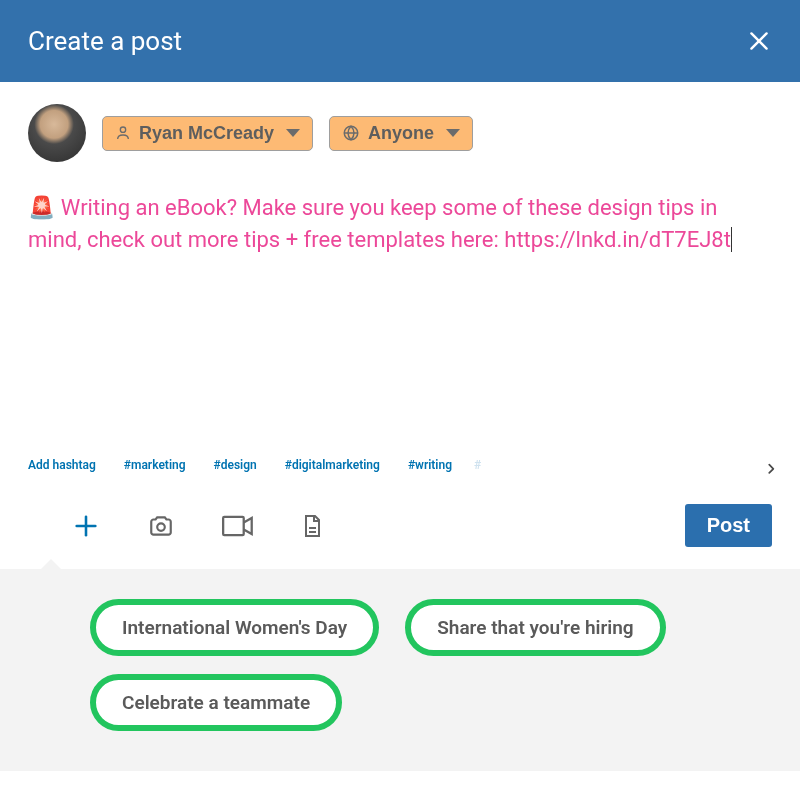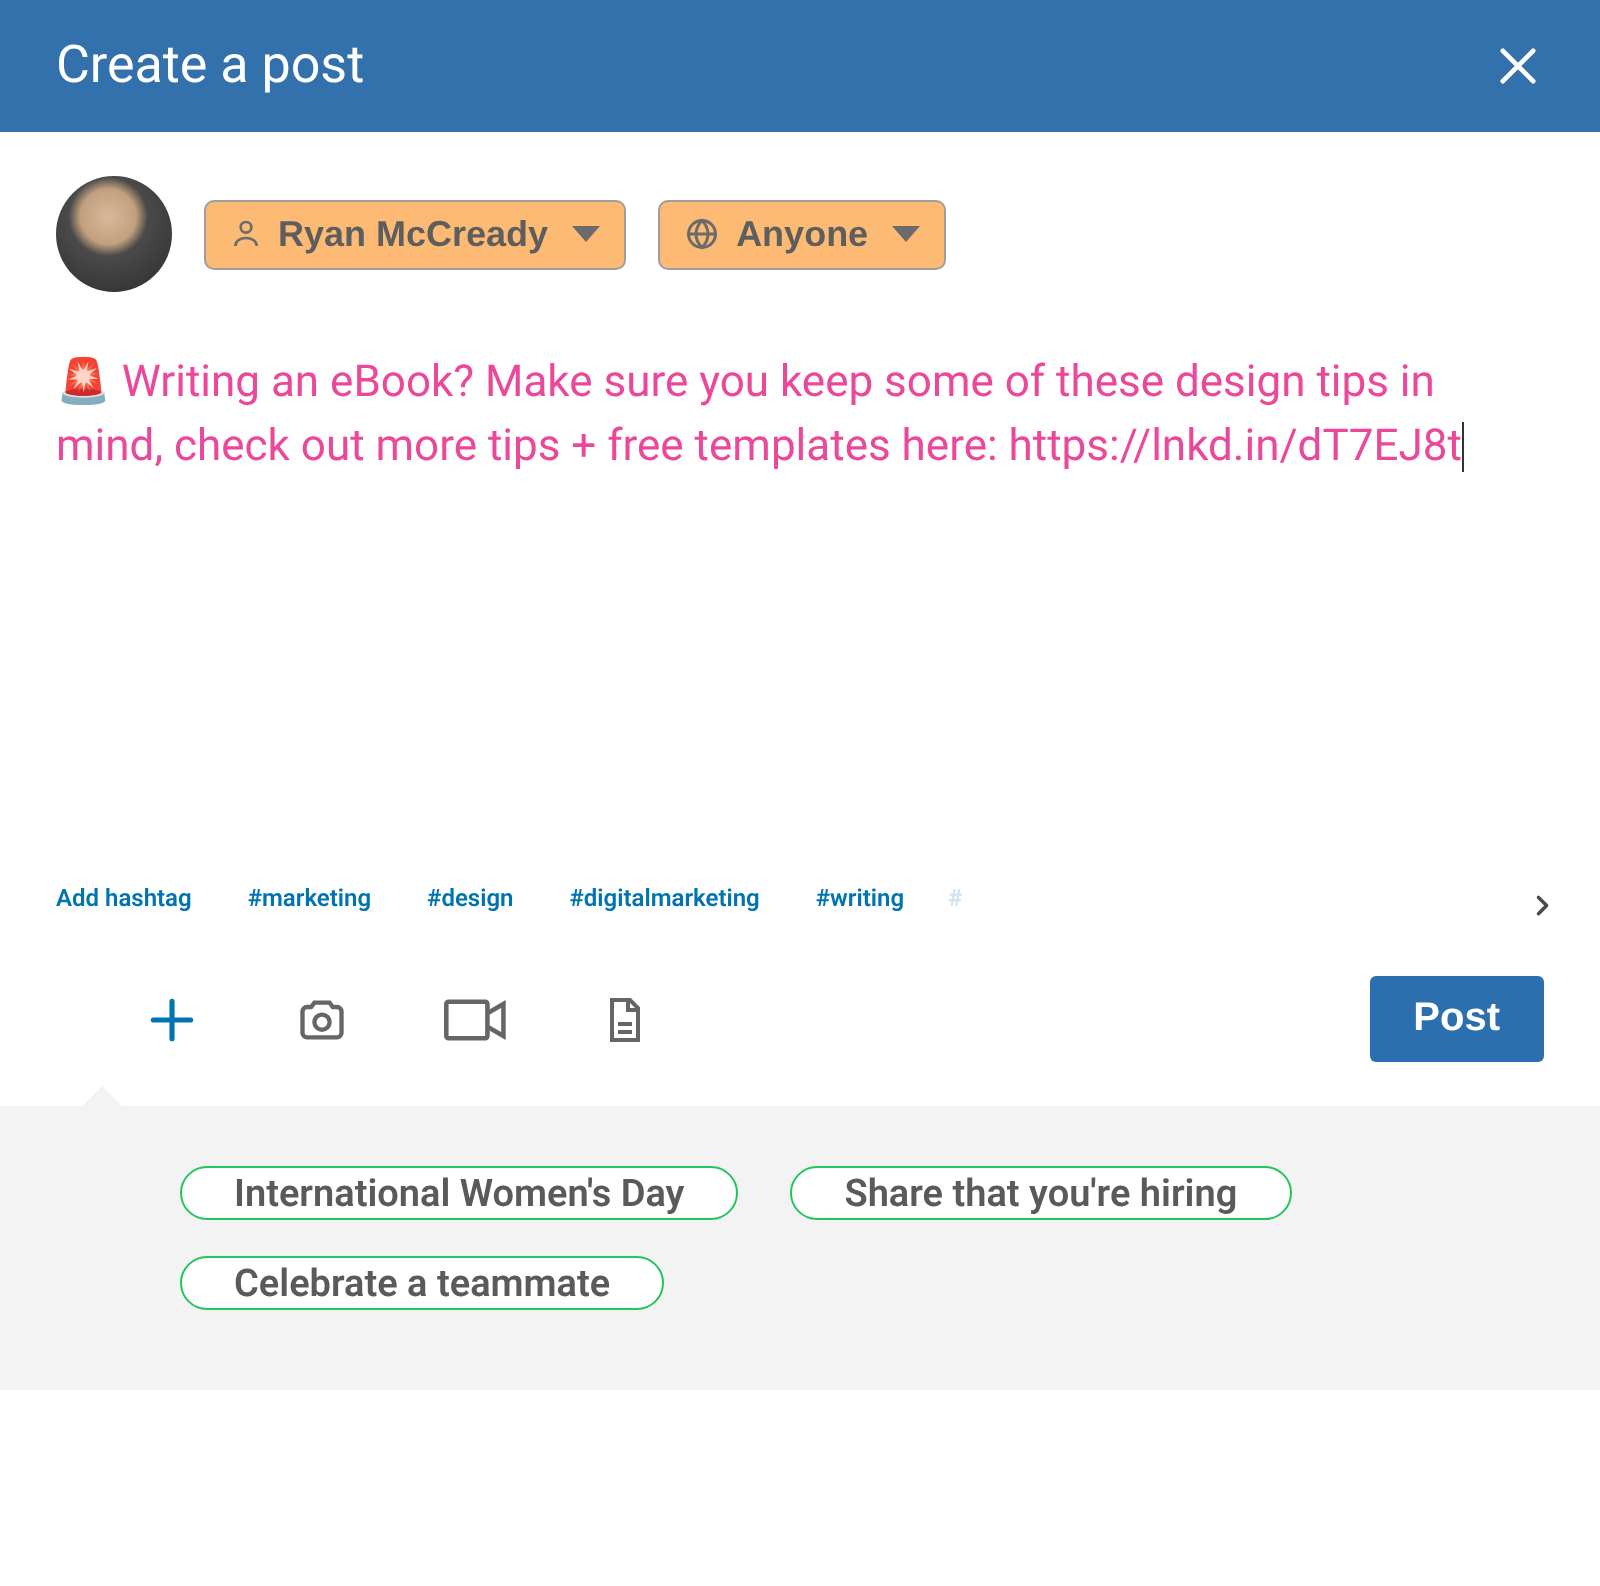--- a/index.html
+++ b/index.html
@@ -11,21 +11,21 @@
     color: #1c1c1c;
     overflow: hidden;
   }
   .header {
     background: #3371ac;
     color: #ffffff;
     display: flex;
     align-items: center;
     justify-content: space-between;
     padding: 14px 28px;
-    height: 66px;
+    height: 82px;
   }
   .header-title {
     font-size: 26px;
     font-weight: 400;
   }
   .close-icon {
     cursor: pointer;
     display: flex;
     align-items: center;
     justify-content: center;
@@ -153,23 +153,23 @@
     position: absolute;
     top: -10px;
     left: 40px;
     width: 0; height: 0;
     border-left: 11px solid transparent;
     border-right: 11px solid transparent;
     border-bottom: 11px solid #f3f3f3;
   }
   .chip {
     background: #ffffff;
-    border: 1px solid #22c55e;
+    border: 6px solid #22c55e;
     border-radius: 999px;
-    padding: 1px 26px;
+    padding: 11px 26px;
     font-size: 19px;
     font-weight: 600;
     color: #5a5a5a;
     cursor: pointer;
     white-space: nowrap;
   }
 </style>
 </head>
 <body>
 

